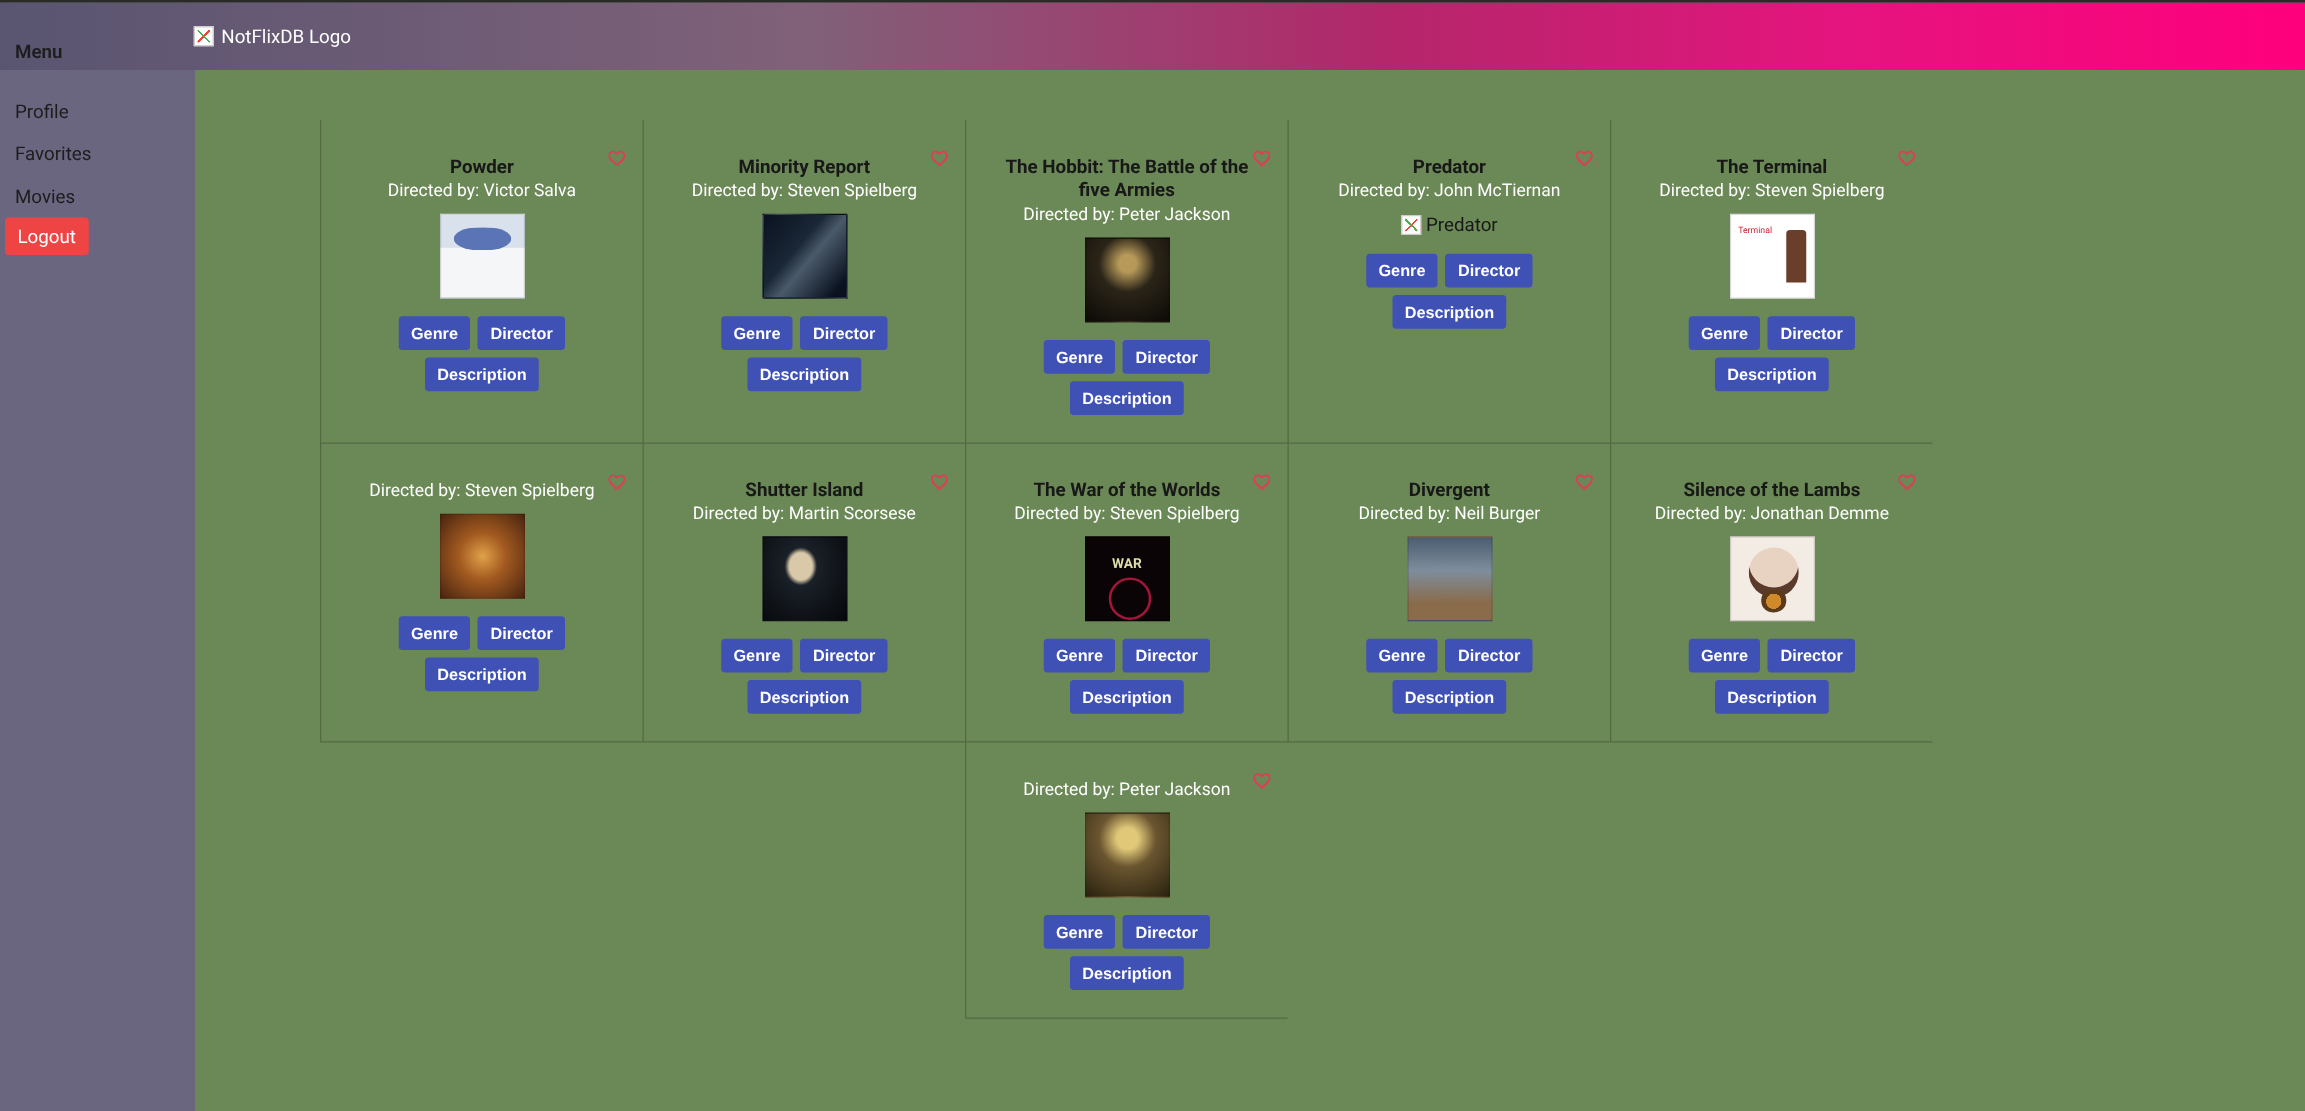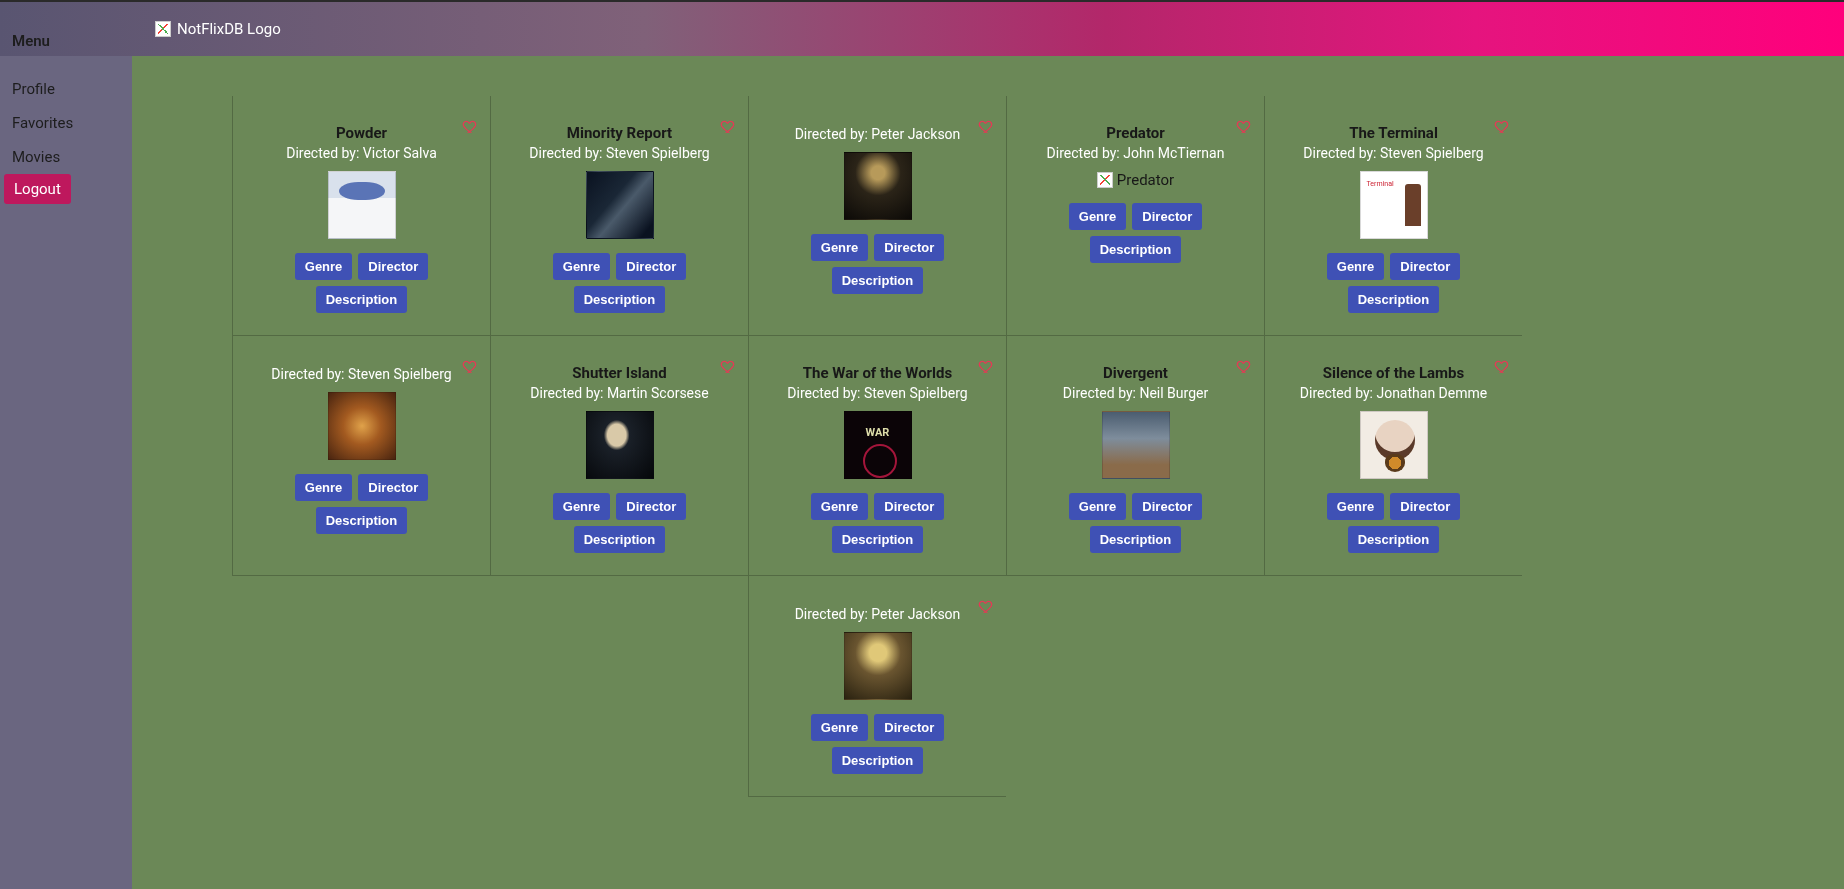--- a/index.html
+++ b/index.html
@@ -44,42 +44,42 @@
   background:
     linear-gradient(45deg, transparent 45%, #4caf50 45%, #4caf50 55%, transparent 55%),
     linear-gradient(-45deg, transparent 45%, #f44336 45%, #f44336 55%, transparent 55%);
 }
 .layout {
   flex: 1;
   display: flex;
   min-height: 0;
 }
 .sidebar {
-  width: 132px;
+  width: 156px;
   background: #6a6680;
   color: #1d1d1d;
   padding-top: 0;
   position: relative;
 }
 .sidebar .menu-title {
   font-weight: 600;
   font-size: 15px;
   padding: 0 12px;
   margin-top: -24px;
   position: relative;
   z-index: 2;
 }
 .sidebar ul { list-style: none; margin-top: 22px; }
 .sidebar li {
   padding: 8px 12px;
   font-size: 15px;
   cursor: pointer;
 }
 .sidebar li.active {
-  background: #be185d;
+  background: #ef4444;
   color: #fff;
   border-radius: 3px;
   display: inline-block;
   margin-left: 4px;
   padding: 6px 10px;
 }
 .main {
   flex: 1;
   overflow: auto;
   padding: 40px 50px 40px 100px;
@@ -236,20 +236,21 @@
             <div class="btns">
               <button>Genre</button>
               <button>Director</button>
               <button>Description</button>
             </div>
           </div>
           <div class="card">
             <span class="heart"><svg viewBox="0 0 24 24" fill="none" stroke="#e53955" stroke-width="2">
                 <path d="M12 21s-7.2-4.6-9.5-9C.9 8.6 3 5 6.5 5c2 0 3.3 1.1 4 2.2.3.5 1.1.5 1.4 0 .7-1.1 2-2.2 4-2.2 3.5 0 5.6 3.6 4 7-2.3 4.4-9.4 9-9.4 9z"></path>
               </svg></span>
+            <div class="title">The Hobbit: The Battle of the five Armies</div>
             <div class="director">Directed by: Peter Jackson</div>
             <div class="poster-wrap">
               <div class="poster p-hobbit"></div>
             </div>
             <div class="btns">
               <button>Genre</button>
               <button>Director</button>
               <button>Description</button>
             </div>
           </div>

